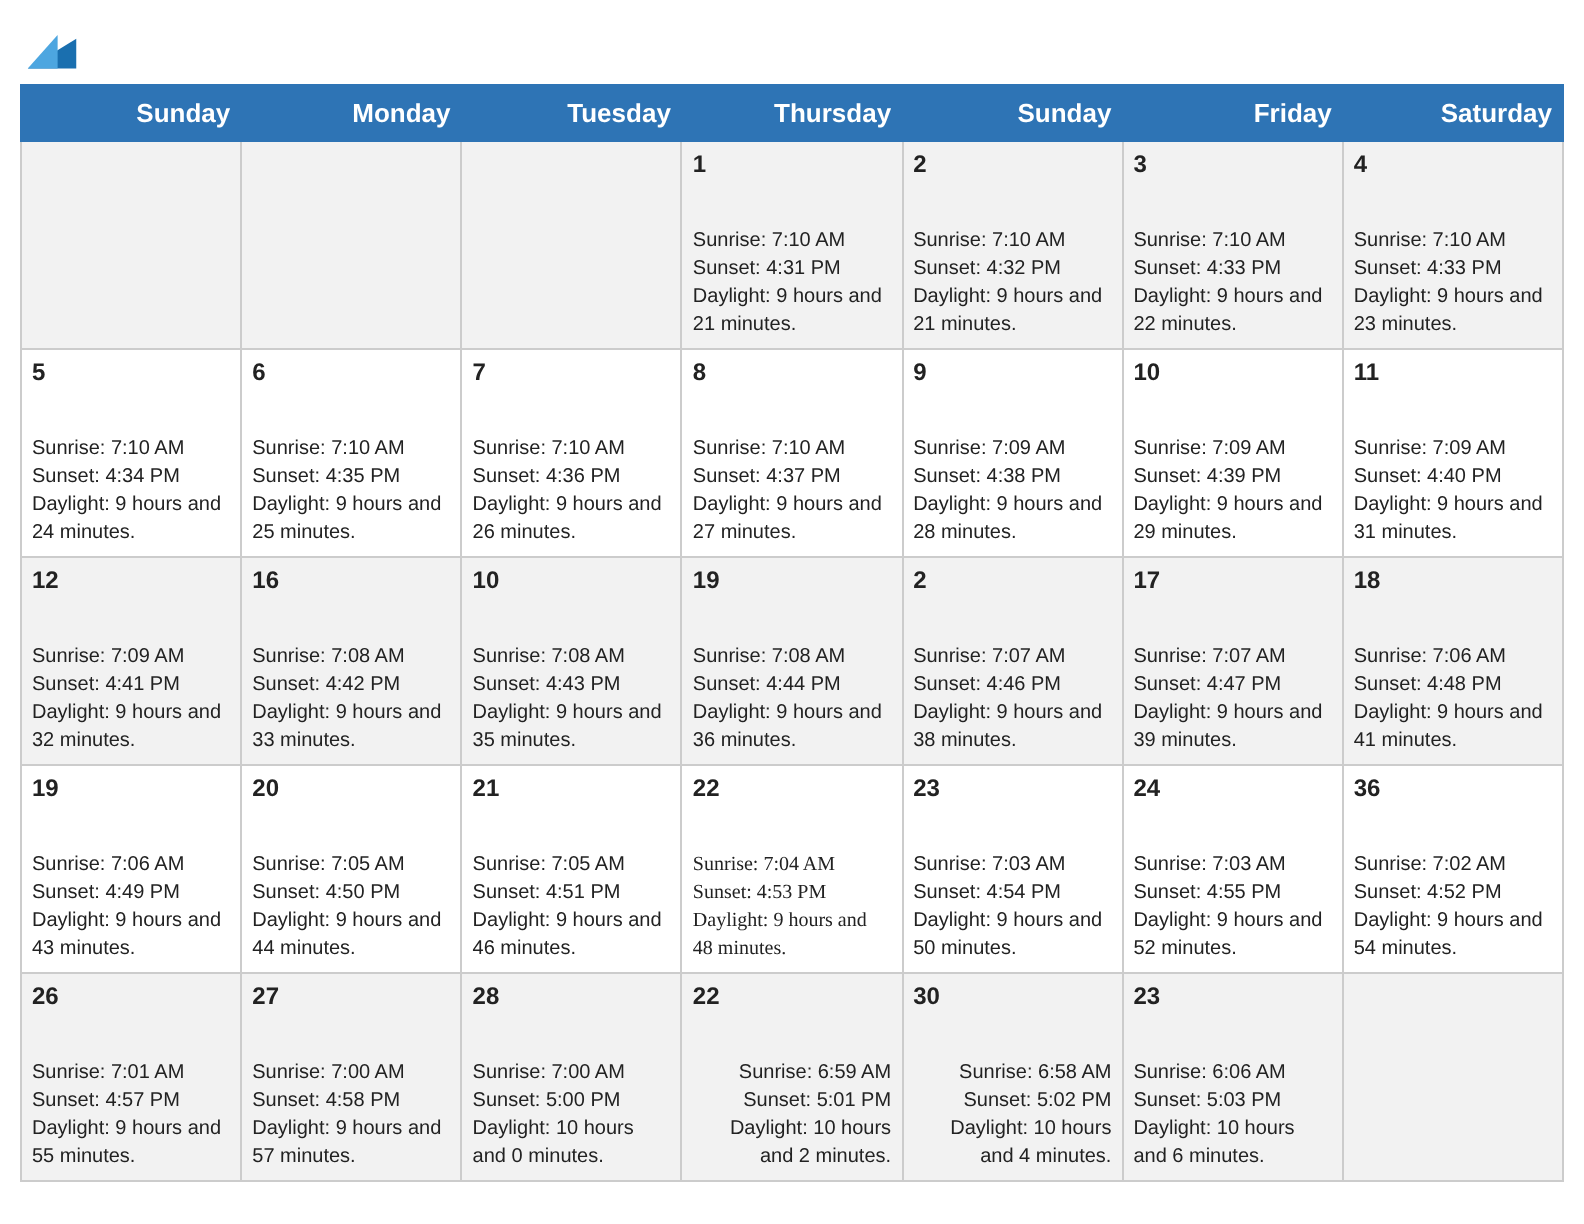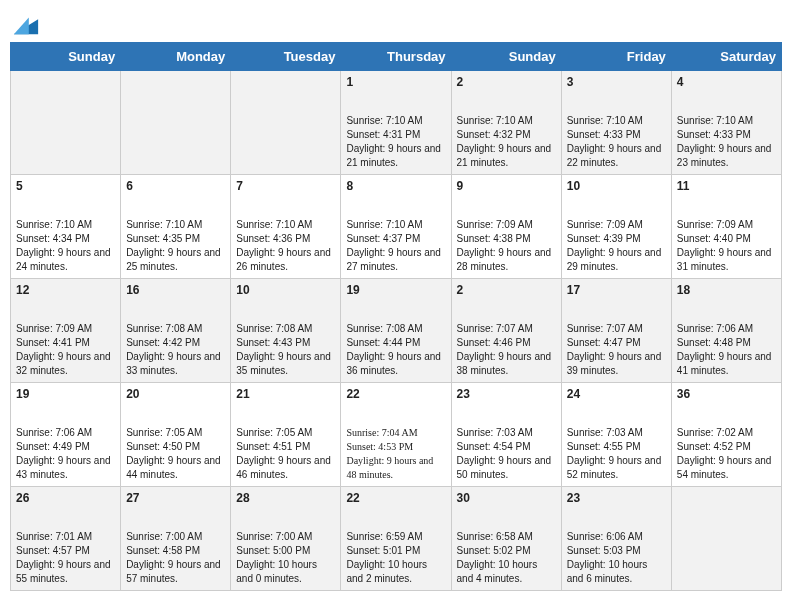--- a/index.html
+++ b/index.html
@@ -309,27 +309,27 @@
 Daylight: 9 hours and 57 minutes.</div>
           </td>
           <td>
             <span class="day-number">28</span>
             <div class="day-info" style="white-space: pre-line;">Sunrise: 7:00 AM
 Sunset: 5:00 PM
 Daylight: 10 hours and 0 minutes.</div>
           </td>
           <td>
             <span class="day-number">22</span>
-            <div class="day-info" style="white-space: pre-line;">Sunrise: 6:59 AM
+            <div class="day-info" style="white-space: pre-line; text-align: right;">Sunrise: 6:59 AM
 Sunset: 5:01 PM
 Daylight: 10 hours and 2 minutes.</div>
           </td>
           <td>
             <span class="day-number">30</span>
-            <div class="day-info" style="white-space: pre-line;">Sunrise: 6:58 AM
+            <div class="day-info" style="white-space: pre-line; text-align: right;">Sunrise: 6:58 AM
 Sunset: 5:02 PM
 Daylight: 10 hours and 4 minutes.</div>
           </td>
           <td>
             <span class="day-number">23</span>
             <div class="day-info" style="white-space: pre-line;">Sunrise: 6:06 AM
 Sunset: 5:03 PM
 Daylight: 10 hours and 6 minutes.</div>
           </td>
           <td class="empty"></td>

